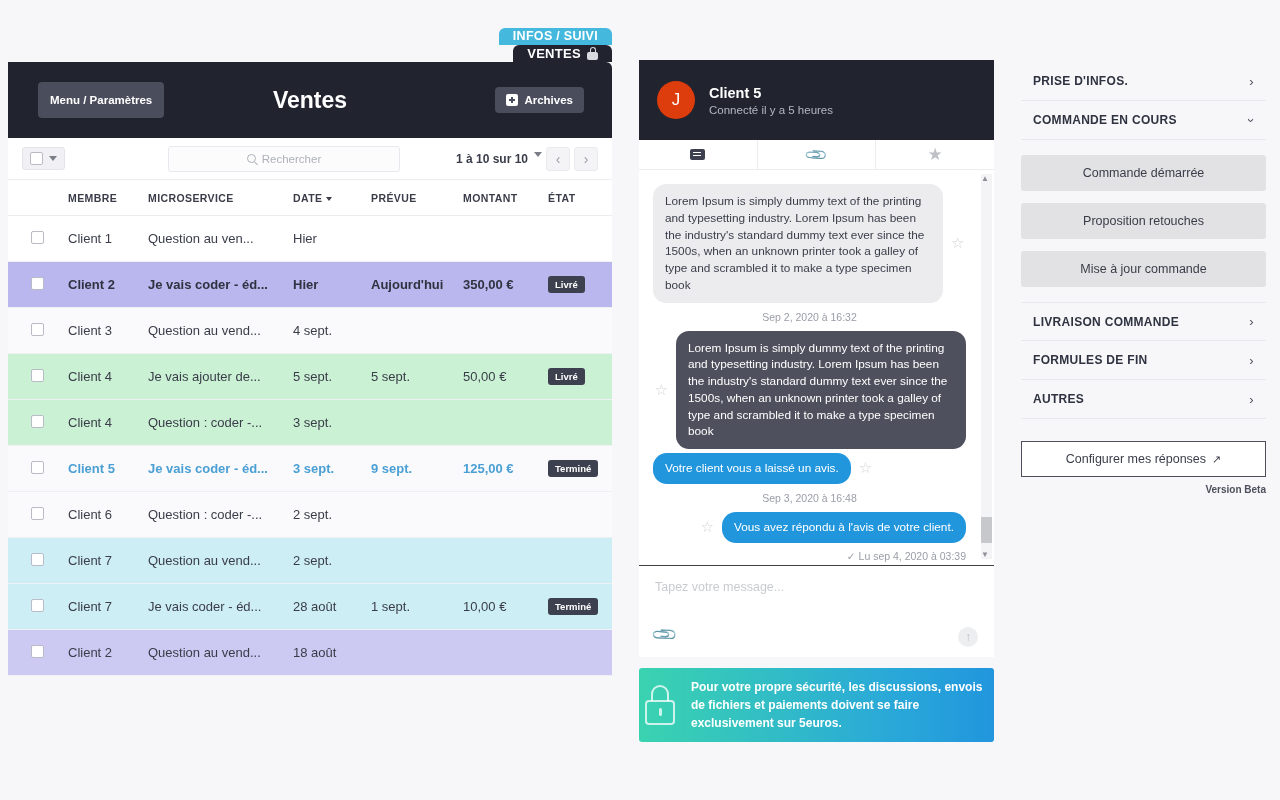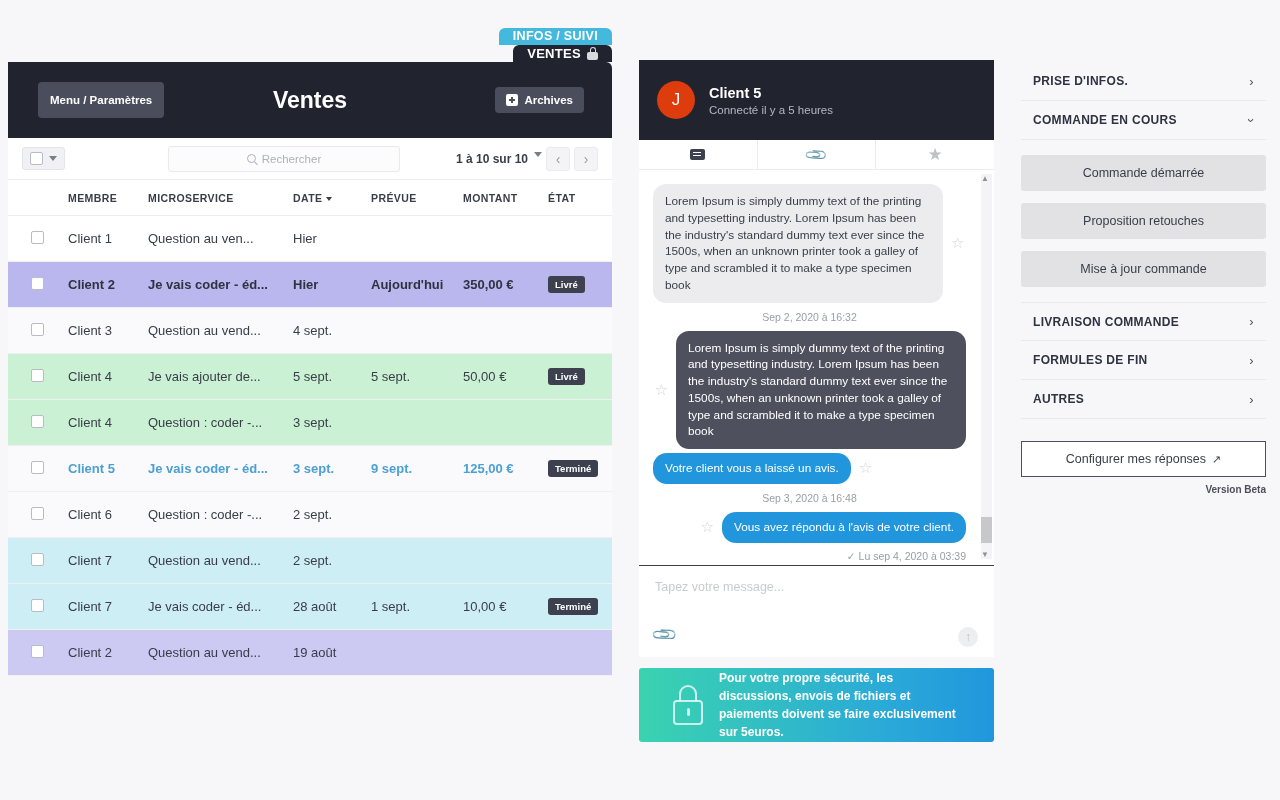--- a/index.html
+++ b/index.html
@@ -138,21 +138,21 @@
   .composer-ph { font-size: 12.5px; color: #c9cbd0; }
   .paperclip { position: absolute; left: 15px; bottom: 11px; font-size: 17px; color: #7a7d88; transform: rotate(-45deg); cursor: pointer; }
   .send-btn {
     position: absolute; right: 16px; bottom: 10px; width: 20px; height: 20px;
     border-radius: 50%; background: #eceef0; color: #bcbfc5;
     display: flex; align-items: center; justify-content: center; font-size: 12px; cursor: pointer;
   }
   .sec-banner {
     margin-top: 11px; height: 74px; border-radius: 3px;
     background: linear-gradient(90deg, #3ad3b0 0%, #2aa9d8 70%, #2196dd 100%);
-    display: flex; align-items: center; gap: 14px; padding: 0 32px;
+    display: flex; align-items: center; gap: 14px; padding: 0 4px;
   }
   .sec-text { color: #fff; font-size: 12px; font-weight: bold; line-height: 1.52; }
   .block-lock { width: 34px; height: 40px; position: relative; flex: none; }
   .block-lock .b { position: absolute; bottom: 0; left: 2px; width: 30px; height: 25px; border: 2.3px solid rgba(255,255,255,.75); border-radius: 4px; }
   .block-lock .s { position: absolute; top: 0; left: 8px; width: 18px; height: 16px; border: 2.3px solid rgba(255,255,255,.75); border-bottom: none; border-radius: 9px 9px 0 0; }
   .block-lock .k { position: absolute; bottom: 9px; left: 15.5px; width: 3px; height: 8px; background: rgba(255,255,255,.75); border-radius: 2px; }
 
   
   .rside { position: absolute; left: 1021px; top: 62px; width: 245px; }
   .acc-item {
@@ -319,21 +319,21 @@
               <td class="c-mic">Je vais coder - éd...</td>
               <td class="c-date">28 août</td>
               <td class="c-prev">1 sept.</td>
               <td class="c-mon">10,00 €</td>
               <td class="c-etat"><span class="badge">Terminé</span></td>
             </tr>
             <tr class="r-lav sep">
               <td class="c-chk"><span class="cbox"></span></td>
               <td class="c-mem">Client 2</td>
               <td class="c-mic">Question au vend...</td>
-              <td class="c-date">19 août</td>
+              <td class="c-date">18 août</td>
               <td class="c-prev"></td>
               <td class="c-mon"></td>
               <td class="c-etat"></td>
             </tr>
           </tbody>
       </table>
     </div>
   </div>
 
   <div class="chat-panel">

